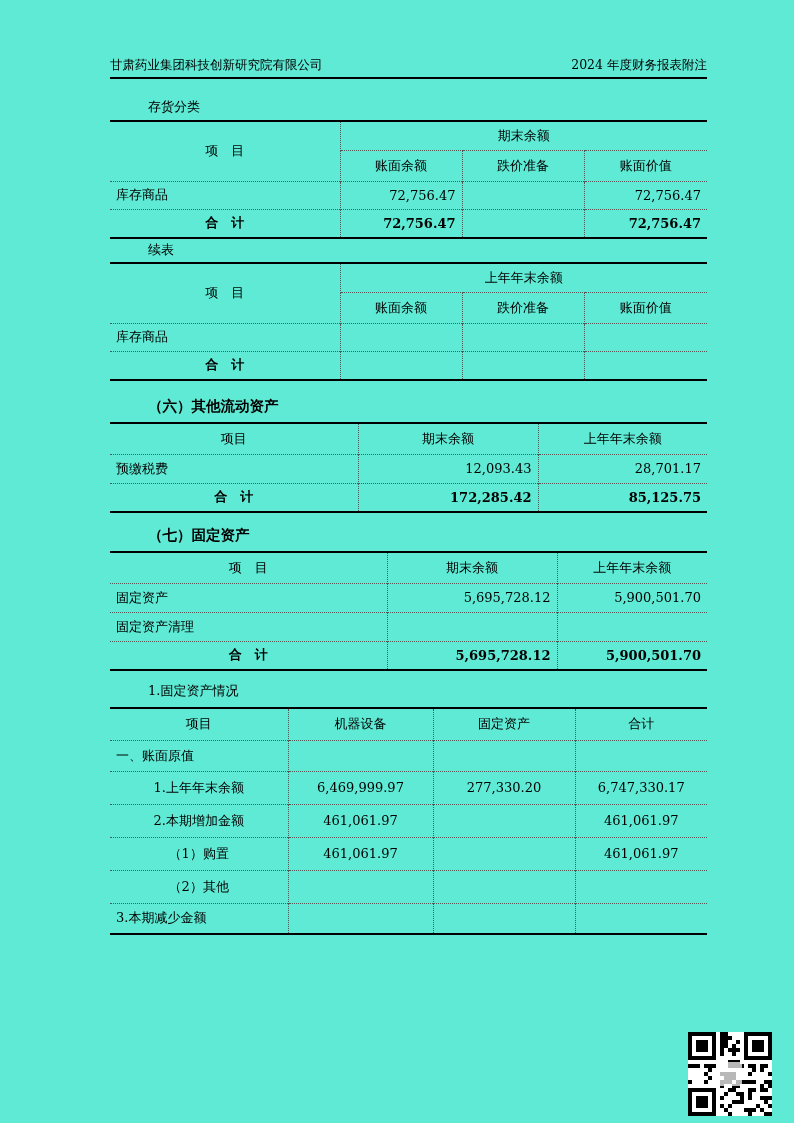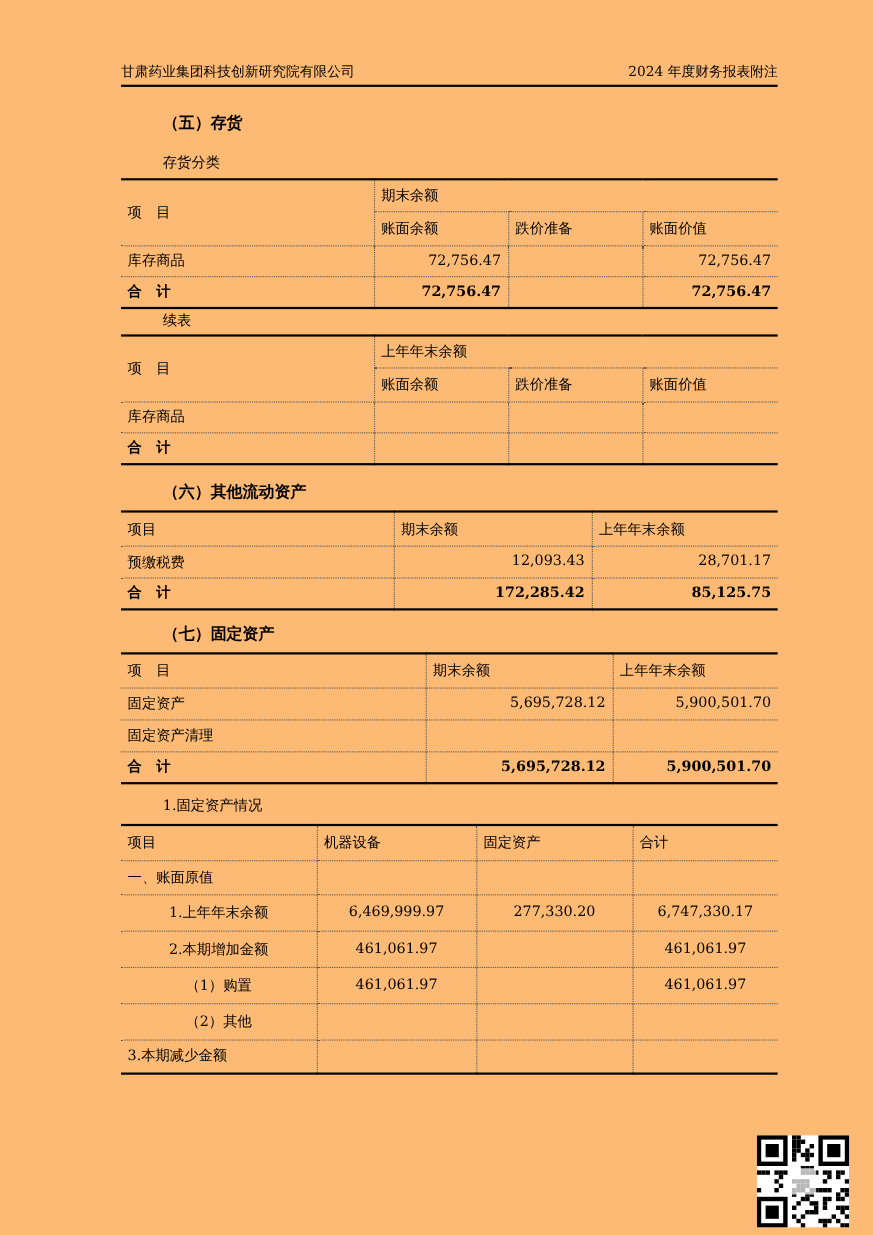--- a/index.html
+++ b/index.html
@@ -1,18 +1,18 @@
 <!DOCTYPE html>
 <html><head>
 <meta charset="utf-8">
 <style>
   * { margin:0; padding:0; box-sizing:border-box; }
   html,body { width:794px; height:1123px; background:#ffffff; color:#000;
     font-family:"DejaVu Serif","Liberation Serif",serif; }
-  .page { position:relative; width:794px; height:1123px; background:#fdba74; overflow:hidden; }
+  .page { position:relative; width:794px; height:1123px; background:#5eead4; overflow:hidden; }
   .content { position:absolute; left:110px; top:0; width:597px; }
 
   .page-header { margin-top:57px; display:flex; justify-content:space-between;
     align-items:flex-end; font-size:12.5px; line-height:16px;
     padding-bottom:4px; border-bottom:2px solid #000; }
 
   .sec-title { font-size:14.5px; font-weight:bold; line-height:18px; padding-left:38px; }
   .sec-sub   { font-size:13px; line-height:16px; padding-left:38px; }
   .mt-s5t { margin-top:24px; }
   .mt-s5s { margin-top:20px; }
@@ -20,21 +20,21 @@
   .mt-s6t { margin-top:16px; }
   .mt-s7t { margin-top:13px; }
   .mt-sub1 { margin-top:12px; }
 
   table.doc-table { width:597px; border-collapse:collapse; table-layout:fixed;
     border-top:2.5px solid #000; border-bottom:2.5px solid #000;
     font-size:13px; }
   .doc-table td { padding:0 6px; vertical-align:middle; overflow:hidden; white-space:nowrap; }
   .doc-table tr:not(:first-child) td { border-top:1px dotted #555; }
   .bl { border-left:1px dotted #555; }
-  .c { }
+  .c { text-align:center; }
   .r { text-align:right; }
   .pl { padding-left:20px; }
   tr.total td { font-weight:bold; }
   tr.h28 td { height:28px; } tr.h29 td { height:29px; } tr.h31 td { height:31px; }
   tr.h32 td { height:32px; } tr.h33 td { height:33px;text-align:center; }
   .mt-t1 { margin-top:5px; } .mt-t2 { margin-top:4px; }
   .mt-t3 { margin-top:7px; } .mt-t4 { margin-top:7px; } .mt-t5 { margin-top:8px; }
 
   .page-number { position:absolute; top:1045px; left:110px; width:597px;
     text-align:center; font-size:13px; }
@@ -44,21 +44,20 @@
 <body>
 
 <div class="page">
   <div class="content">
 
     <div class="page-header">
       <span>甘肃药业集团科技创新研究院有限公司</span>
       <span>2024 年度财务报表附注</span>
     </div>
 
-    <div class="sec-title mt-s5t">（五）存货</div>
     <div class="sec-sub mt-s5s">存货分类</div>
 
     <table class="doc-table mt-t1">
       <colgroup>
           <col style="width:230px">
           <col style="width:122px">
           <col style="width:122px">
           <col style="width:123px">
         </colgroup>
       <tbody>

